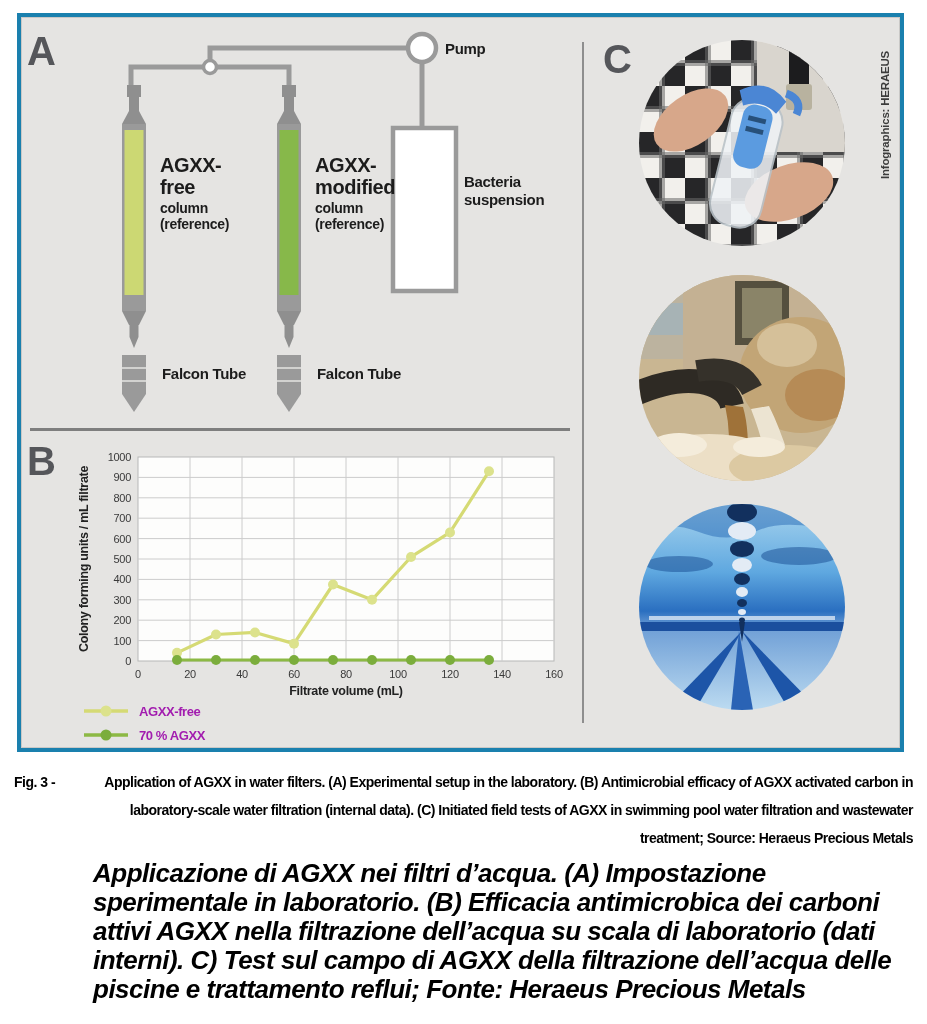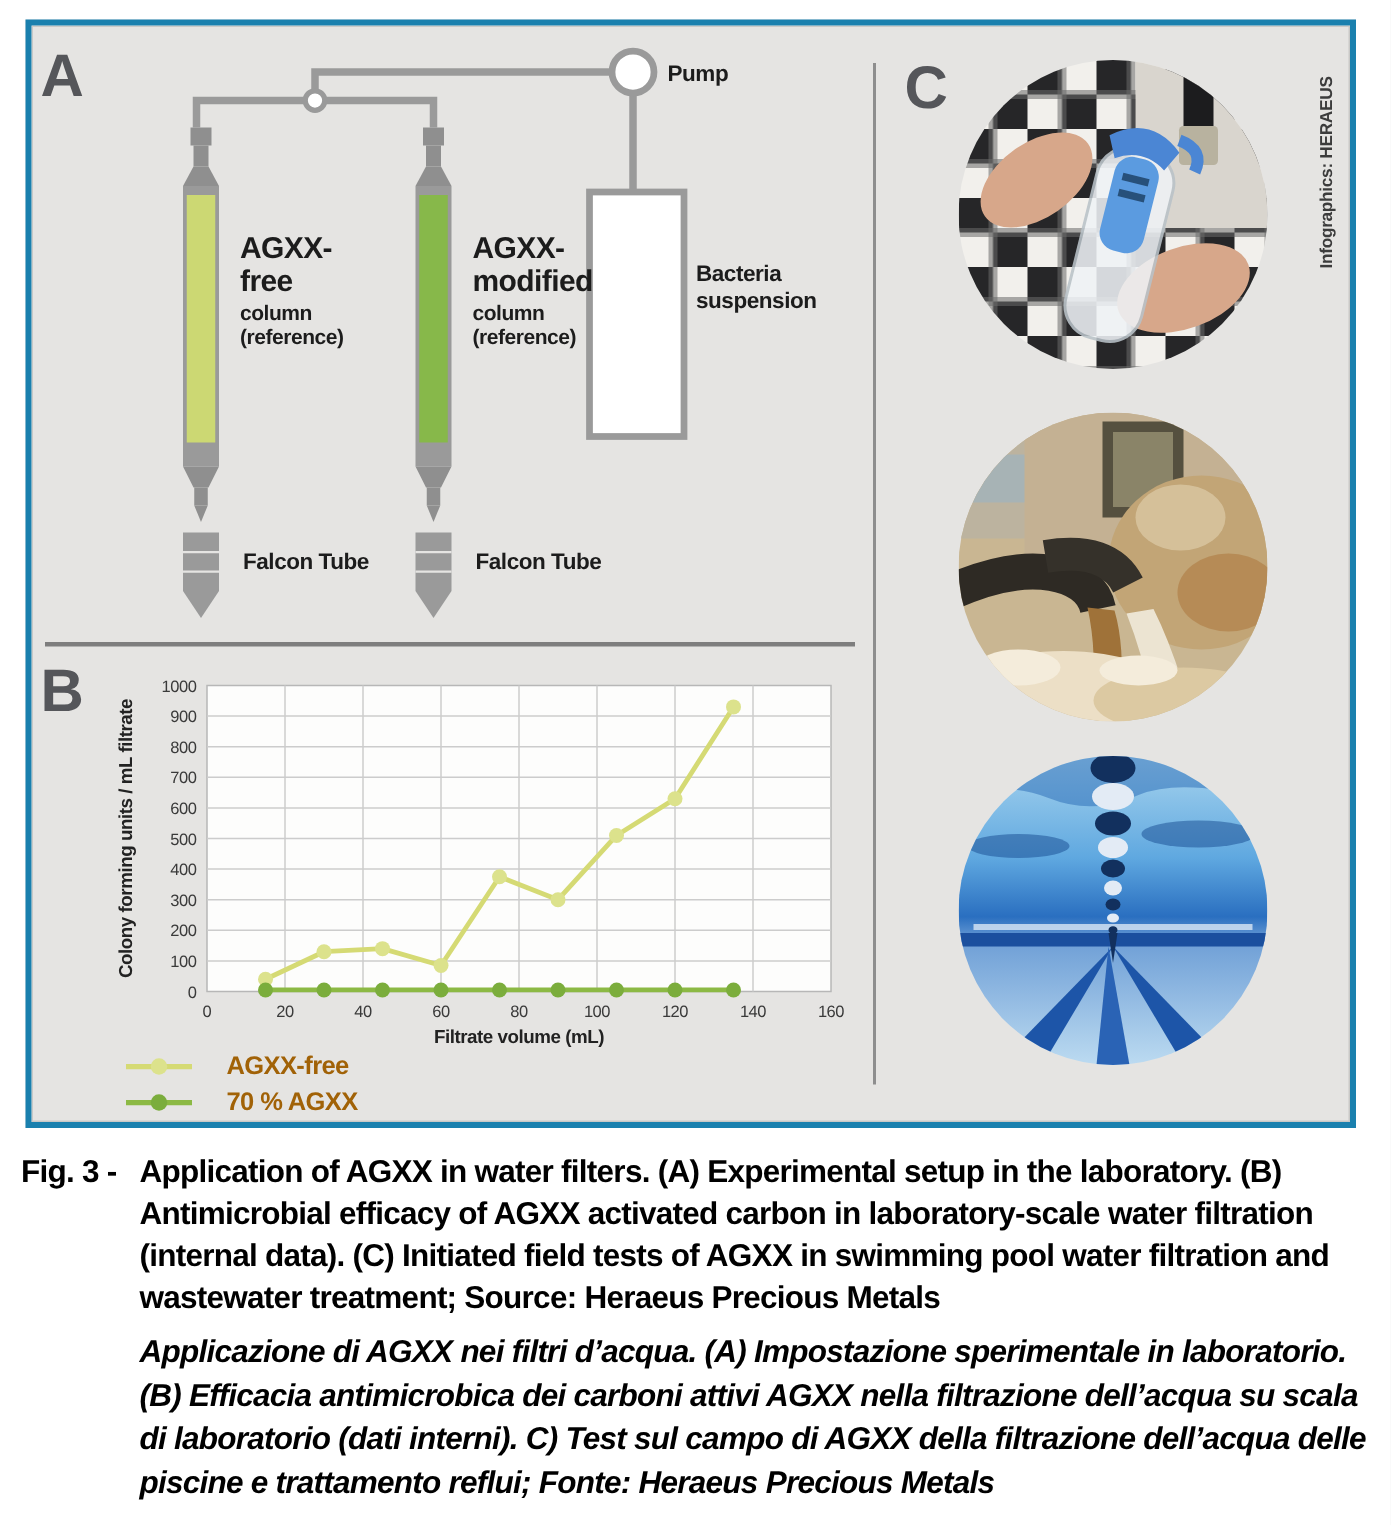--- a/index.html
+++ b/index.html
@@ -26,36 +26,36 @@
   .dg-label{font-size:15px;font-weight:bold;fill:#1c1c1c;letter-spacing:-0.3px;}
 
   
   .chart-svg{position:absolute;left:55px;top:428px;}
   .tick{font-family:"Liberation Sans",sans-serif;font-size:11px;fill:#3a3a3a;letter-spacing:-0.3px;}
   .axis-label{font-family:"Liberation Sans",sans-serif;font-size:12.5px;font-weight:bold;fill:#222;letter-spacing:-0.3px;}
 
   .legend{position:absolute;left:62px;top:684px;}
   .legend-row{display:flex;align-items:center;height:20px;margin-bottom:4px;}
   .legend-swatch{width:46px;height:12px;margin-right:10px;}
-  .legend-label{font-size:17px;font-weight:bold;color:#a16207;letter-spacing:-0.4px;margin-left:12px;}
+  .legend-label{font-size:13px;font-weight:bold;color:#a21caf;letter-spacing:-0.4px;}
 
   
   .photo{position:absolute;left:618px;width:206px;height:206px;border-radius:50%;overflow:hidden;}
   .ph-1{top:23px;} .ph-2{top:258px;} .ph-3{top:487px;}
 
   .credit{position:absolute;left:858px;top:22px;height:140px;
           writing-mode:vertical-rl;transform:rotate(180deg);
           font-size:11.5px;font-weight:bold;color:#3c3c3c;letter-spacing:-0.2px;}
 
   
   .caption{position:absolute;left:14px;top:768px;width:899px;color:#000;}
-  .cap-en{display:flex;font-size:21px;line-height:28px;font-weight:bold;letter-spacing:-0.5px;}
+  .cap-en{display:flex;font-size:14px;line-height:28px;font-weight:bold;letter-spacing:-0.5px;}
   .fig-label{flex:none;width:79px;}
-  .cap-text{flex:1;}
-  .cap-it{margin-left:79px;margin-top:7px;font-size:21px;line-height:29px;
+  .cap-text{flex:1;text-align:right;}
+  .cap-it{margin-left:79px;margin-top:7px;font-size:26px;line-height:29px;
           font-weight:bold;font-style:italic;letter-spacing:-0.5px;}
 </style>
 </head>
 <body>
 
 <div class="page">
 
   <div class="frame">
 
     <div class="panel-letter pl-a">A</div>

